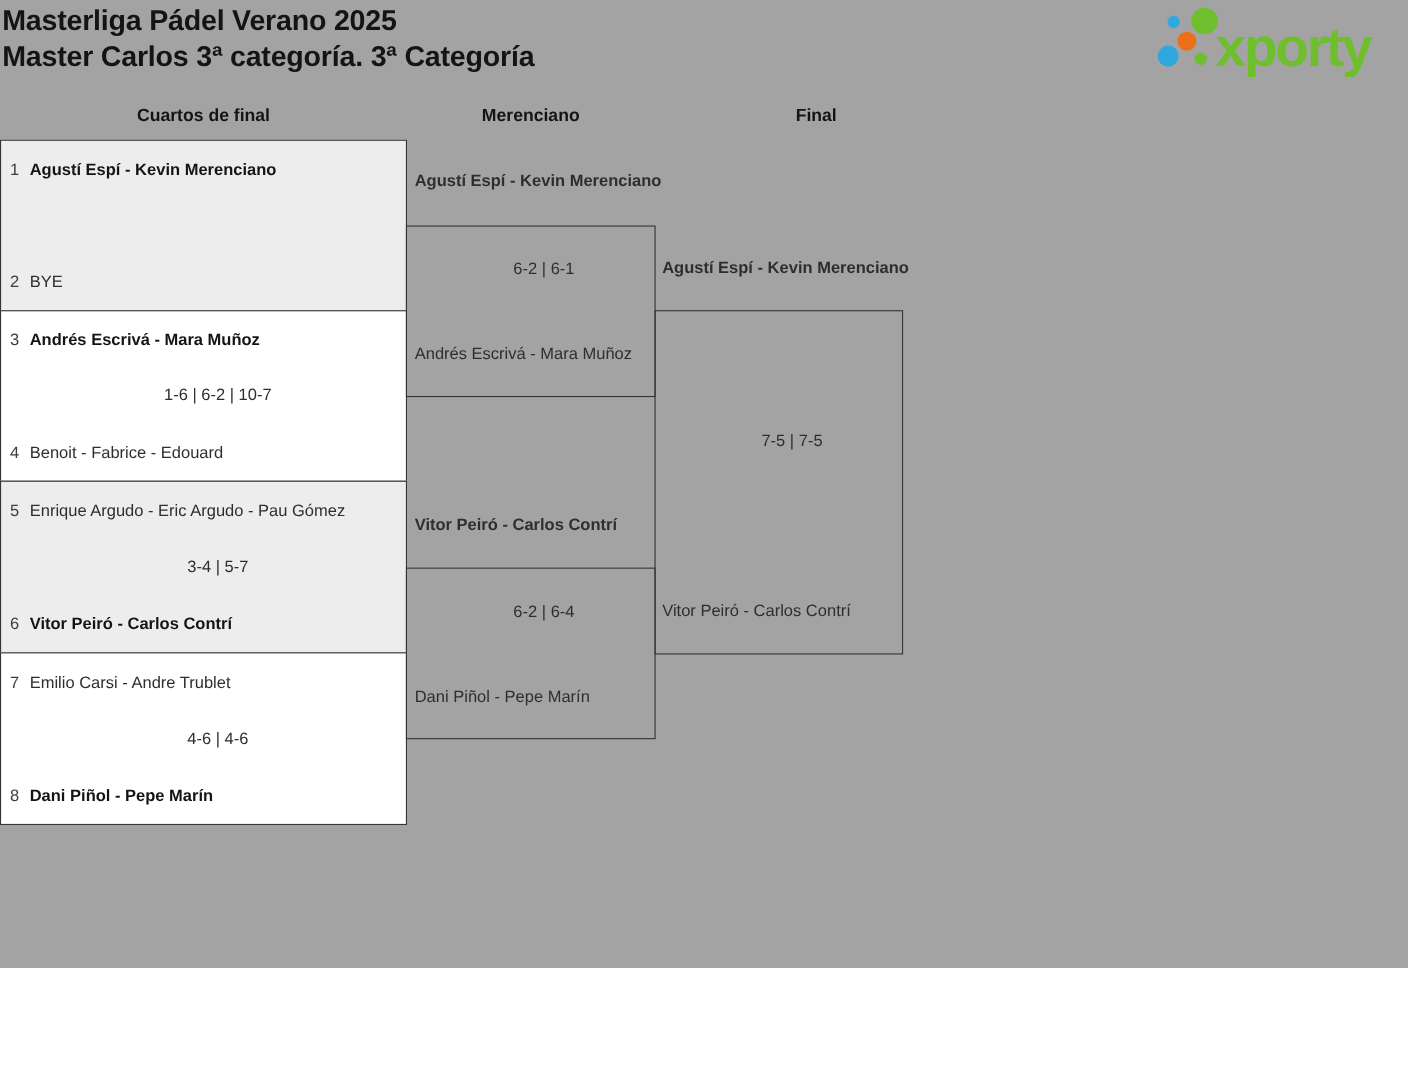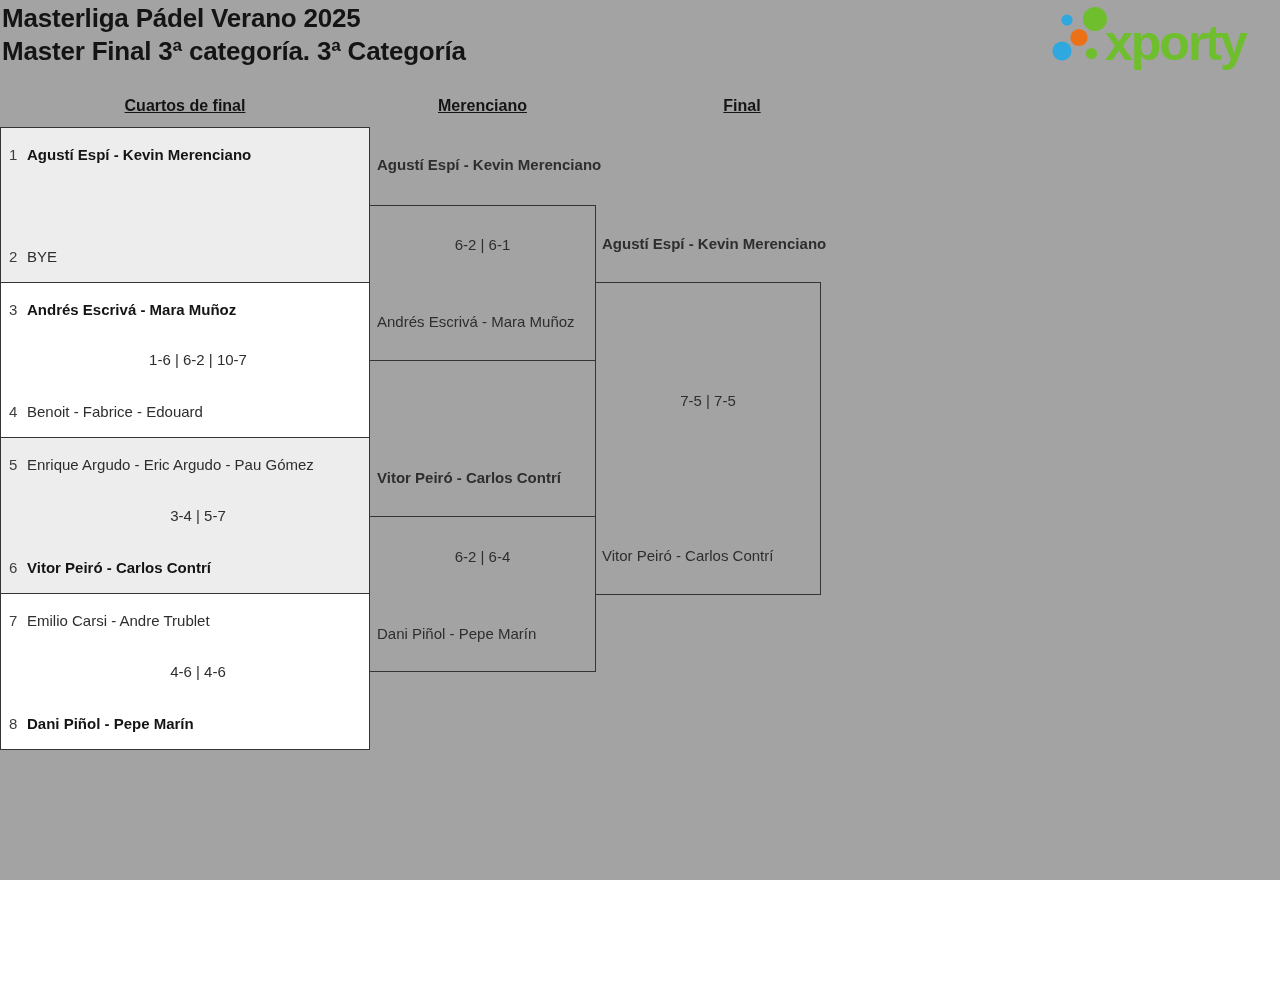--- a/index.html
+++ b/index.html
@@ -3,21 +3,21 @@
 <meta charset="utf-8">
 <style>
   html,body{margin:0;padding:0;background:#fff;}
   body{font-family:"Liberation Sans","DejaVu Sans",sans-serif;}
   .page{position:relative;width:1280px;height:880px;background:#a3a3a3;overflow:hidden;color:#2e2e2e;}
 
   .title{position:absolute;left:2px;top:2px;font-size:26px;font-weight:700;line-height:33px;color:#141414;letter-spacing:-0.2px;}
 
   .logo{position:absolute;left:1048px;top:4px;width:236px;height:66px;}
 
-  .colhdr{position:absolute;top:97px;font-size:16px;font-weight:700;color:#141414;text-align:center;line-height:18px;text-decoration:underline;}
+  .colhdr{position:absolute;top:97px;font-size:16px;font-weight:700;color:#141414;text-align:center;line-height:18px;}
   .ch-qf{left:0;width:370px;}
   .ch-sf{left:369px;width:227px;}
   .ch-f{left:629px;width:226px;}
 
   .box{position:absolute;box-sizing:border-box;border:1px solid #343434;}
   .qf{left:0;width:370px;}
   .qf1{top:127px;height:156px;background:#ededed;}
   .qf2{top:282px;height:156px;background:#fff;}
   .qf3{top:437px;height:157px;background:#ededed;}
   .qf4{top:593px;height:157px;background:#fff;}
@@ -27,33 +27,33 @@
 
   .trow{position:absolute;left:0;right:0;height:16px;font-size:15px;line-height:16px;}
   .trow.top{top:19px;}
   .trow.bot{bottom:17px;}
   .seed{position:absolute;left:8px;width:16px;color:#3d3d3d;font-weight:400;}
   .tname{position:absolute;left:26px;right:4px;white-space:nowrap;overflow:hidden;color:#2e2e2e;}
   .w{font-weight:700;color:#141414;}
   .score{position:absolute;left:13px;width:100%;text-align:center;top:50%;transform:translateY(-50%);font-size:15px;line-height:16px;color:#2e2e2e;}
 
   .flabel{position:absolute;font-size:15px;line-height:16px;height:16px;white-space:nowrap;color:#2e2e2e;}
-  .fscore{position:absolute;font-size:15px;line-height:16px;height:16px;text-align:center;color:#2e2e2e;}
+  .fscore{position:absolute;font-size:15px;line-height:16px;height:16px;text-align:center;color:#2e2e2e;margin-left:12px;}
   .s1sc{left:369px;top:237px;width:227px;}
   .s2sc{left:369px;top:549px;width:227px;}
   .fsc{left:595px;top:393px;width:226px;}
 </style>
 </head>
 <body>
 
 <div class="page">
 
   <div class="title">
     <div>Masterliga Pádel Verano 2025</div>
-    <div>Master Final 3ª categoría. 3ª Categoría</div>
+    <div>Master Carlos 3ª categoría. 3ª Categoría</div>
   </div>
 
   <div class="logo">
     <svg width="236" height="66" viewBox="0 0 236 66" xmlns="http://www.w3.org/2000/svg">
       <circle cx="19" cy="16" r="5.6" fill="#2FA8DF"></circle>
       <circle cx="47" cy="15" r="12" fill="#6FBE2E"></circle>
       <circle cx="31" cy="33.5" r="8.6" fill="#EC7016"></circle>
       <circle cx="14" cy="47" r="9.6" fill="#2FA8DF"></circle>
       <circle cx="43.5" cy="49.5" r="5.6" fill="#6FBE2E"></circle>
       <text x="57" y="56" font-family="Liberation Sans, DejaVu Sans, sans-serif" font-size="50" font-weight="700" letter-spacing="-2" fill="#6FBE2E">xporty</text>

